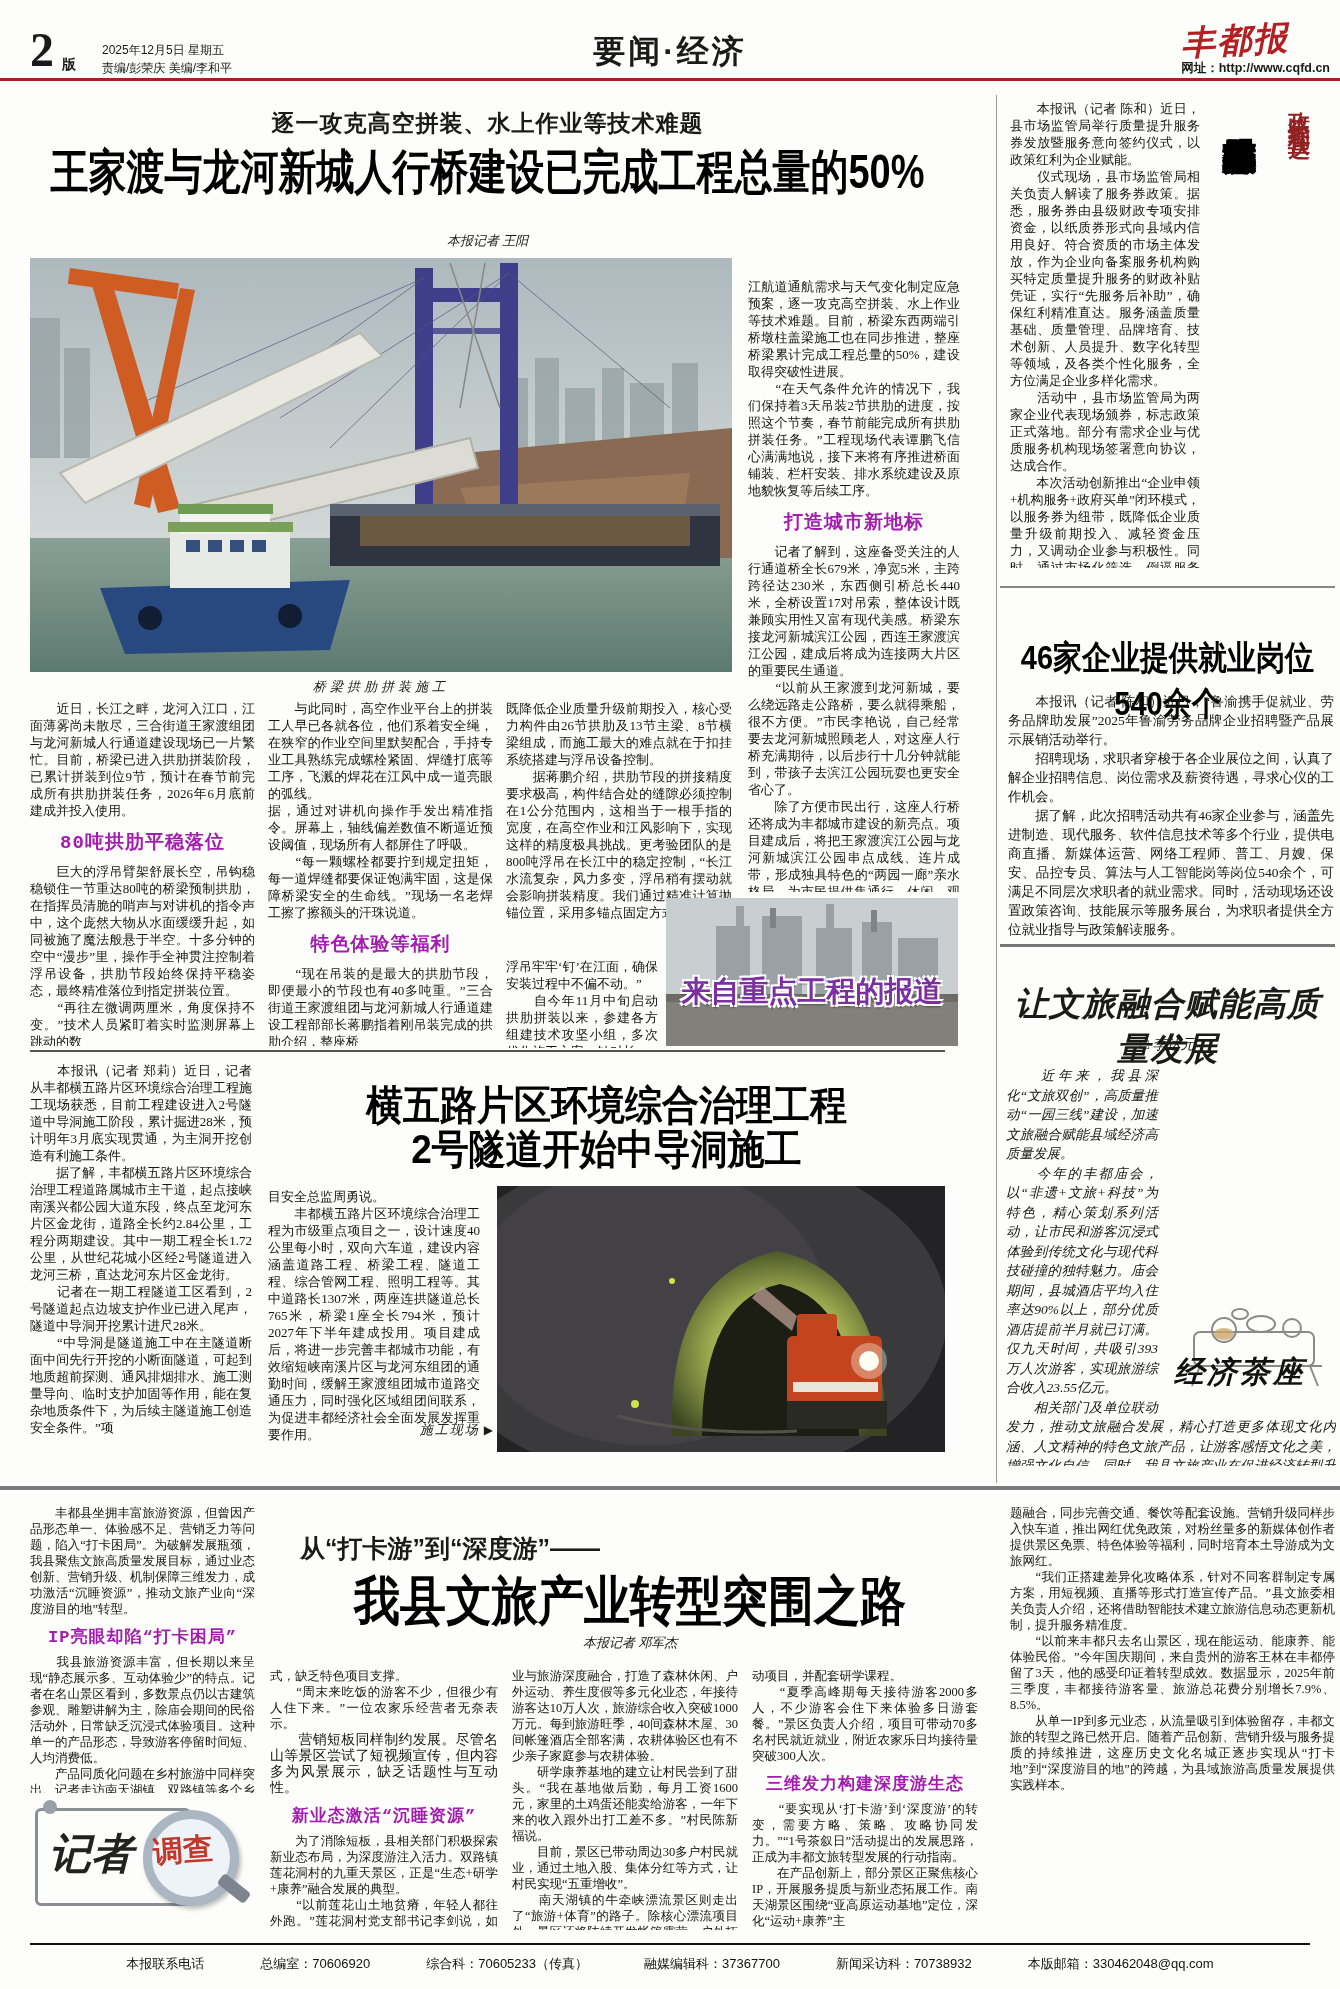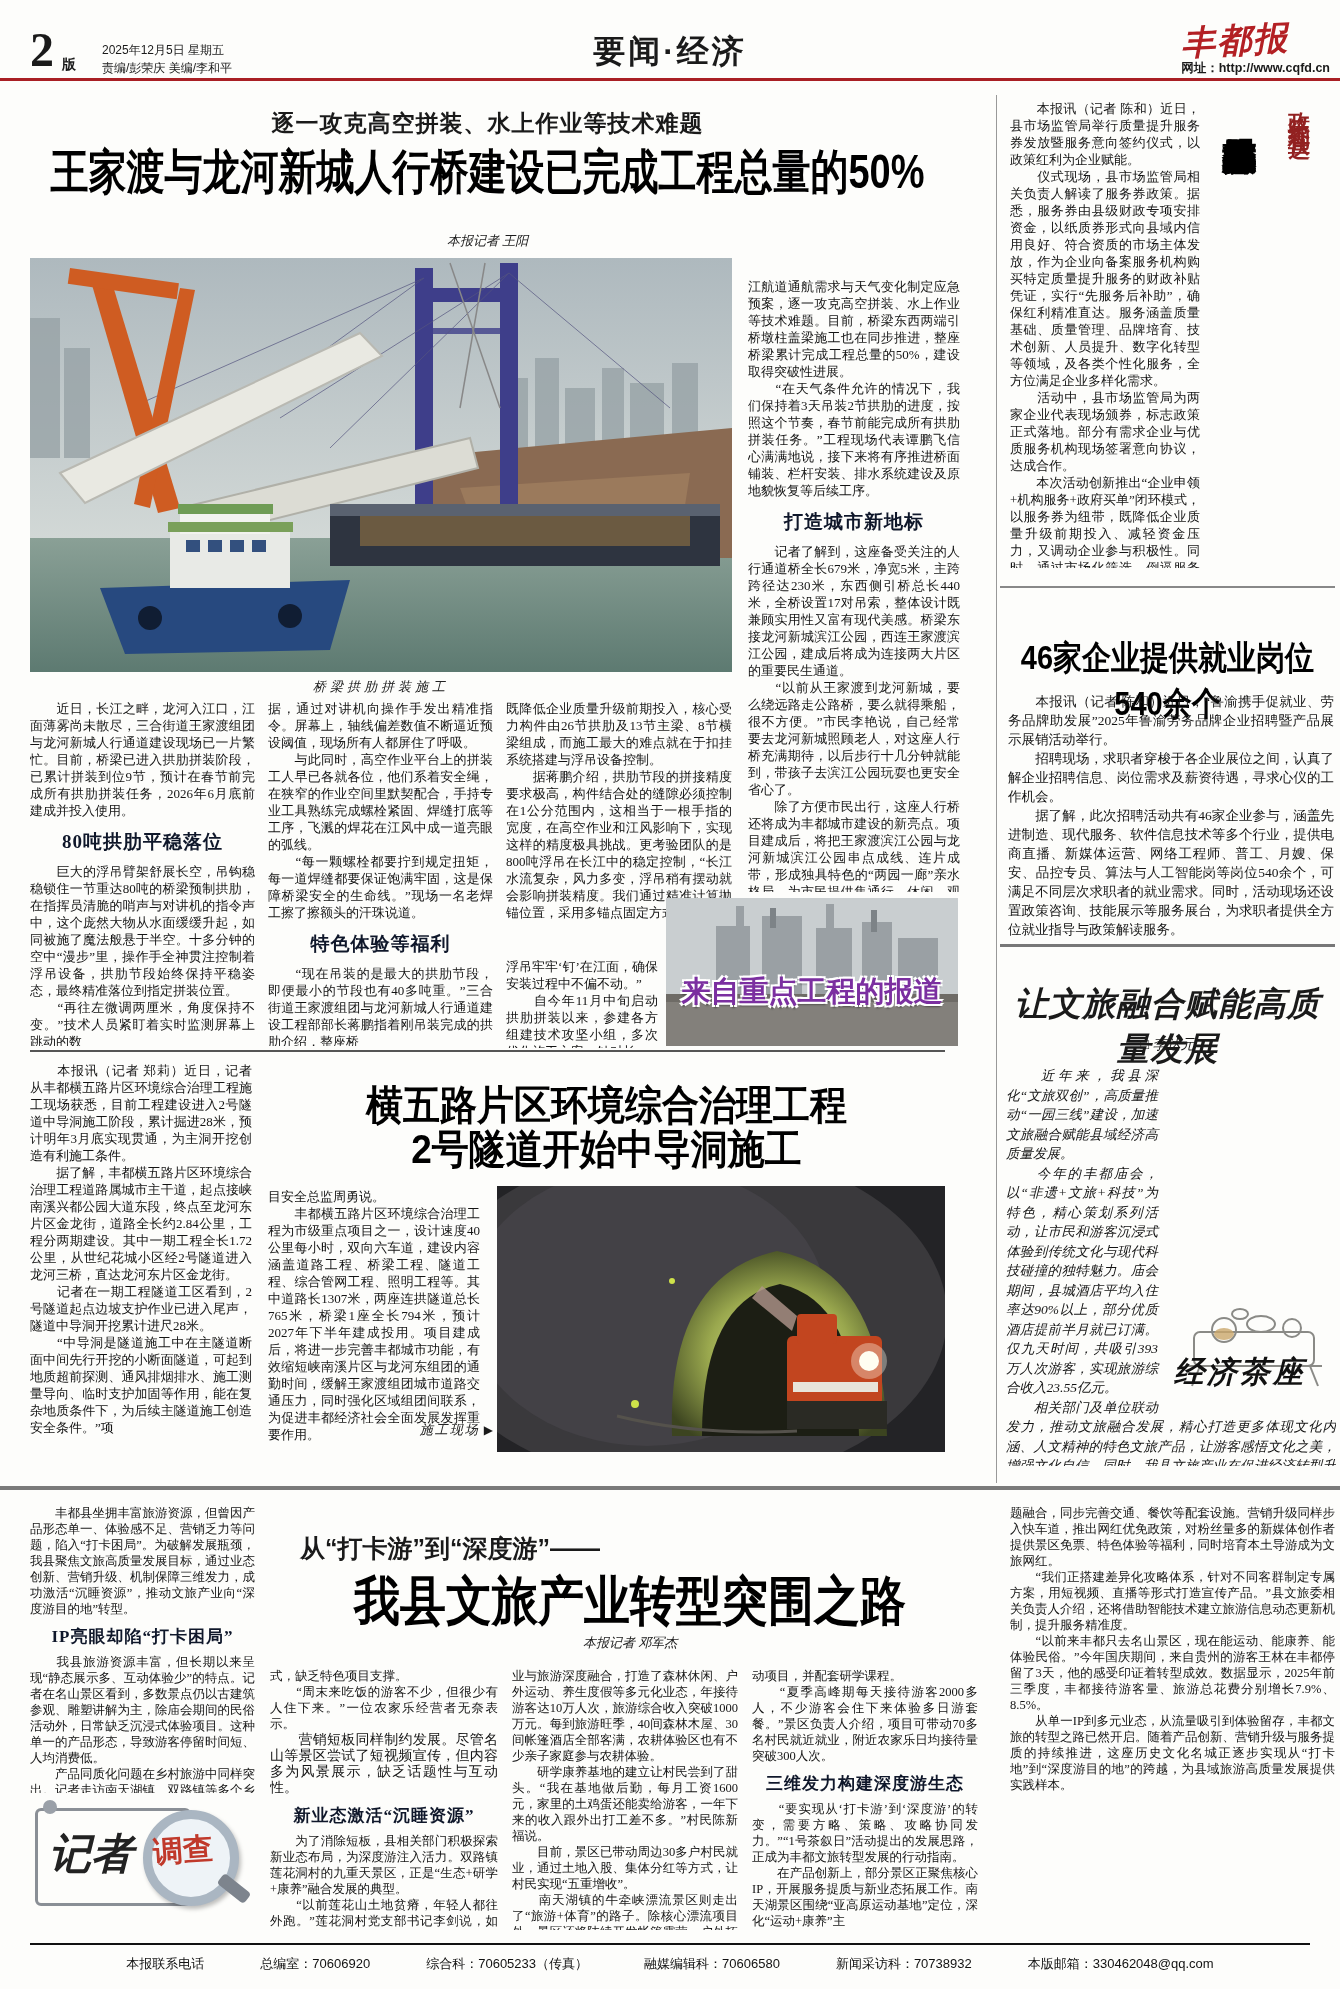--- a/index.html
+++ b/index.html
@@ -1,22 +1,22 @@
 <!DOCTYPE html>
 <html><head>
 <meta charset="utf-8">
 <style>
   html,body{margin:0;padding:0;background:#e9e9e6;}
   #canvas{position:relative;width:1340px;height:1989px;margin:0 auto;background:#fdfdfb;
           font-family:"Liberation Serif","DejaVu Serif",serif;color:#1a1a1a;overflow:hidden;}
   .abs{position:absolute;}
   .bp{margin:0;text-align:justify;font-size:13px;line-height:17px;color:#141414;}
   .col{overflow:hidden;}
-  .subhead{font-family:Liberation Serif, serif;font-weight:bold;
-           font-size:19px;text-align:center;margin:10px 0 8px 0;color:#0f172a;letter-spacing:1px;}
+  .subhead{font-family:Liberation Mono, monospace;font-weight:bold;
+           font-size:19px;text-align:center;margin:10px 0 8px 0;color:#a21caf;letter-spacing:1px;}
   .kai{font-style:italic;}
   .caption{font-size:13px;font-style:italic;color:#222;text-align:center;}
   .rule{background:#888;}
   .vtext{writing-mode:vertical-rl;text-orientation:upright;}
   .bigheadline{font-family:"Liberation Sans","DejaVu Sans",sans-serif;font-weight:bold;color:#000;}
   .photo{overflow:hidden;background:#ccc;}
 </style>
 </head>
 <body>
 
@@ -113,22 +113,22 @@
   </div>
   <div class="abs caption" style="left:30px;top:678px;width:702px;letter-spacing:4px;">桥梁拱肋拼装施工</div>
 
   <div class="abs col" style="left:30px;top:700px;width:225px;height:346px;">
     <p class="bp">　　近日，长江之畔，龙河入江口，江面薄雾尚未散尽，三合街道王家渡组团与龙河新城人行通道建设现场已一片繁忙。目前，桥梁已进入拱肋拼装阶段，已累计拼装到位9节，预计在春节前完成所有拱肋拼装任务，2026年6月底前建成并投入使用。</p>
     <h3 class="subhead">80吨拱肋平稳落位</h3>
     <p class="bp">　　巨大的浮吊臂架舒展长空，吊钩稳稳锁住一节重达80吨的桥梁预制拱肋，在指挥员清脆的哨声与对讲机的指令声中，这个庞然大物从水面缓缓升起，如同被施了魔法般悬于半空。十多分钟的空中“漫步”里，操作手全神贯注控制着浮吊设备，拱肋节段始终保持平稳姿态，最终精准落位到指定拼装位置。</p>
     <p class="bp">　　“再往左微调两厘米，角度保持不变。”技术人员紧盯着实时监测屏幕上跳动的数</p>
   </div>
   <div class="abs col" style="left:268px;top:700px;width:225px;height:346px;">
+    <p class="bp">　　与此同时，高空作业平台上的拼装工人早已各就各位，他们系着安全绳，在狭窄的作业空间里默契配合，手持专业工具熟练完成螺栓紧固、焊缝打底等工序，飞溅的焊花在江风中成一道亮眼的弧线。</p>
     <p class="bp">据，通过对讲机向操作手发出精准指令。屏幕上，轴线偏差数值不断逼近预设阈值，现场所有人都屏住了呼吸。</p>
-    <p class="bp">　　与此同时，高空作业平台上的拼装工人早已各就各位，他们系着安全绳，在狭窄的作业空间里默契配合，手持专业工具熟练完成螺栓紧固、焊缝打底等工序，飞溅的焊花在江风中成一道亮眼的弧线。</p>
     <p class="bp">　　“每一颗螺栓都要拧到规定扭矩，每一道焊缝都要保证饱满牢固，这是保障桥梁安全的生命线。”现场一名老焊工擦了擦额头的汗珠说道。</p>
     <h3 class="subhead">特色体验等福利</h3>
     <p class="bp">　　“现在吊装的是最大的拱肋节段，即便最小的节段也有40多吨重。”三合街道王家渡组团与龙河新城人行通道建设工程部部长蒋鹏指着刚吊装完成的拱肋介绍，整座桥</p>
   </div>
   <div class="abs col" style="left:506px;top:700px;width:226px;height:256px;">
     <p class="bp">既降低企业质量升级前期投入，核心受力构件由26节拱肋及13节主梁、8节横梁组成，而施工最大的难点就在于扣挂系统搭建与浮吊设备控制。</p>
     <p class="bp">　　据蒋鹏介绍，拱肋节段的拼接精度要求极高，构件结合处的缝隙必须控制在1公分范围内，这相当于一根手指的宽度，在高空作业和江风影响下，实现这样的精度极具挑战。更考验团队的是800吨浮吊在长江中的稳定控制，“长江水流复杂，风力多变，浮吊稍有摆动就会影响拼装精度。我们通过精准计算抛锚位置，采用多锚点固定方式，把</p>
   </div>
   <div class="abs col" style="left:506px;top:958px;width:152px;height:90px;">
     <p class="bp">浮吊牢牢‘钉’在江面，确保安装过程中不偏不动。”</p>
@@ -312,18 +312,18 @@
     <p class="bp" style="font-size:12.5px;line-height:16px;">　　“我们正搭建差异化攻略体系，针对不同客群制定专属方案，用短视频、直播等形式打造宣传产品。”县文旅委相关负责人介绍，还将借助智能技术建立旅游信息动态更新机制，提升服务精准度。</p>
     <p class="bp" style="font-size:12.5px;line-height:16px;">　　“以前来丰都只去名山景区，现在能运动、能康养、能体验民俗。”今年国庆期间，来自贵州的游客王林在丰都停留了3天，他的感受印证着转型成效。数据显示，2025年前三季度，丰都接待游客量、旅游总花费分别增长7.9%、8.5%。</p>
     <p class="bp" style="font-size:12.5px;line-height:16px;">　　从单一IP到多元业态，从流量吸引到体验留存，丰都文旅的转型之路已然开启。随着产品创新、营销升级与服务提质的持续推进，这座历史文化名城正逐步实现从“打卡地”到“深度游目的地”的跨越，为县域旅游高质量发展提供实践样本。</p>
   </div>
 
   <div class="abs" style="left:30px;top:1943px;width:1280px;height:2px;background:#111;"></div>
   <div class="abs" style="left:30px;top:1955px;width:1280px;display:flex;justify-content:center;gap:56px;font-size:13px;font-family:'Liberation Sans',sans-serif;color:#111;">
     <span>本报联系电话</span>
     <span>总编室：70606920</span>
     <span>综合科：70605233（传真）</span>
-    <span>融媒编辑科：70606580</span>
+    <span>融媒编辑科：37367700</span>
     <span>新闻采访科：70738932</span>
     <span>本版邮箱：330462048@qq.com</span>
   </div>
 
 </div>
 
 </body></html>

